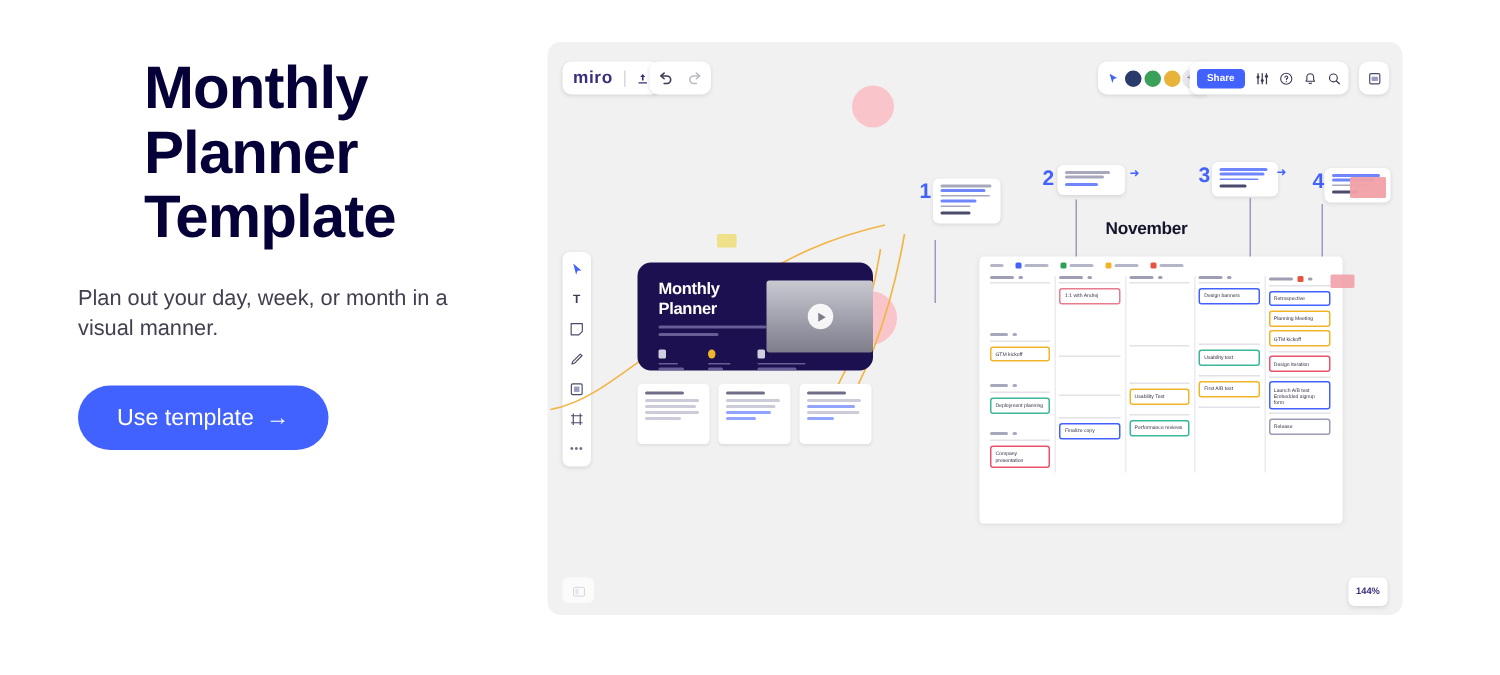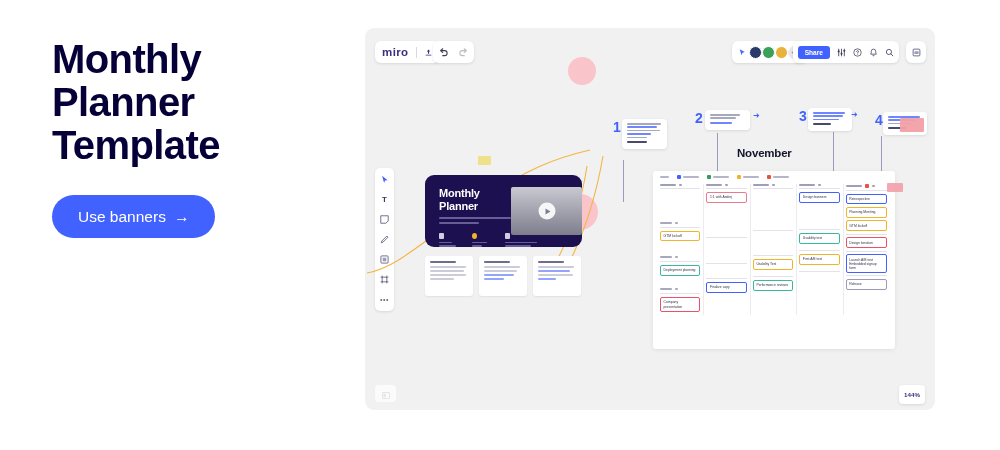--- a/index.html
+++ b/index.html
@@ -8,21 +8,21 @@
     background: #ffffff;
     font-family: "Liberation Sans", sans-serif;
     overflow: hidden;
   }
   .page { position: relative; width: 1000px; height: 450px; display: flex; }
 
   
   .promo { width: 360px; padding: 38px 0 0 52px; }
   .promo-title {
     font-size: 40px; line-height: 43px; font-weight: 700;
-    color: #050038; letter-spacing: -0.6px; max-width: 270px;
+    color: #050038; letter-spacing: -0.6px; max-width: 270px; margin-left: 44px;
   }
   .promo-sub {
     margin-top: 22px; font-size: 14.5px; line-height: 20px;
     color: #404050; max-width: 262px;
   }
   .promo-cta {
     margin-top: 28px; display: inline-flex; align-items: center; gap: 8px;
     background: #4262ff; color: #fff; border: none; border-radius: 22px;
     padding: 0 26px; height: 43px; font-size: 15.5px; font-weight: 500;
     font-family: "Liberation Sans", sans-serif; cursor: pointer;
@@ -143,22 +143,23 @@
 
   .stick { position: absolute; border-radius: 1px; }
 </style>
 </head>
 <body>
 
 <div class="page">
 
   <section class="promo">
     <h1 class="promo-title">Monthly Planner Template</h1>
+    <p class="promo-sub">Plan out your day, week, or month in a visual manner.</p>
     <button class="promo-cta">
-      <span>Use banners</span>
+      <span>Use template</span>
       <span>→</span>
     </button>
   </section>
 
   <section class="board">
 
     <div class="tb tb-logo">
       <span class="logo-word">miro</span>
       <span class="vdiv"></span>
       <span class="ico">

